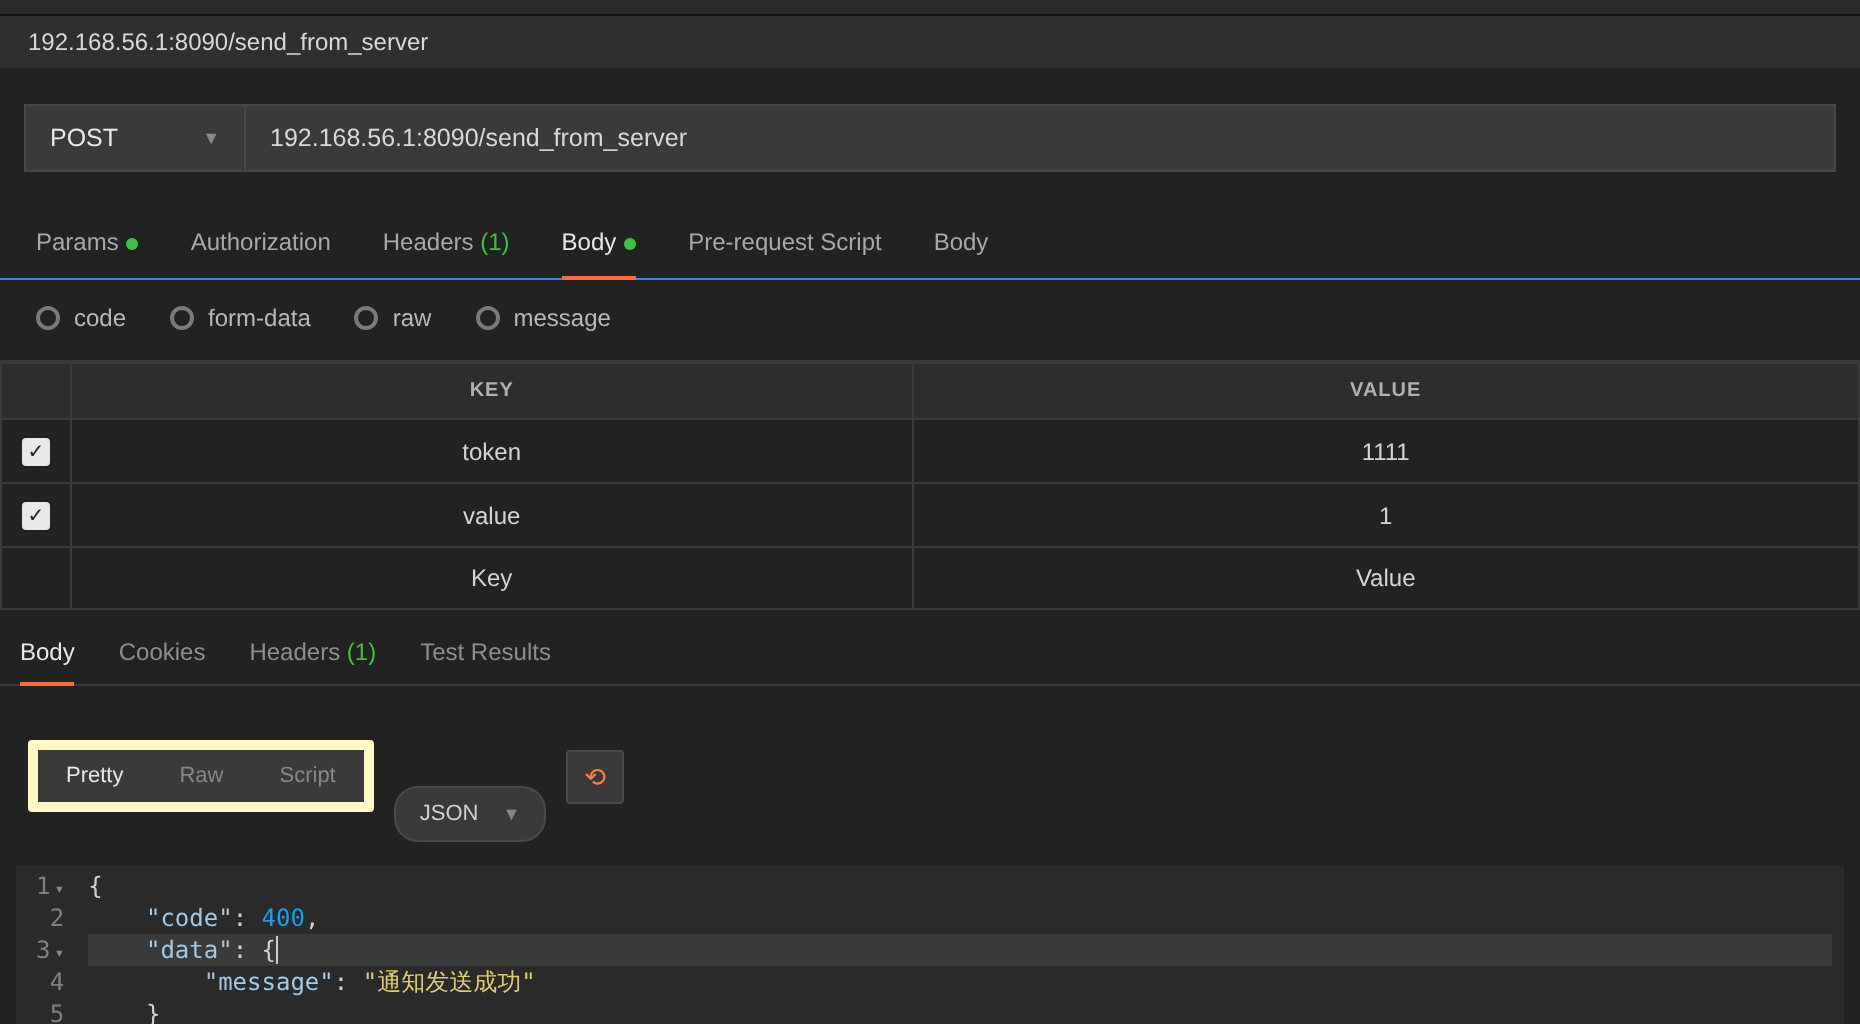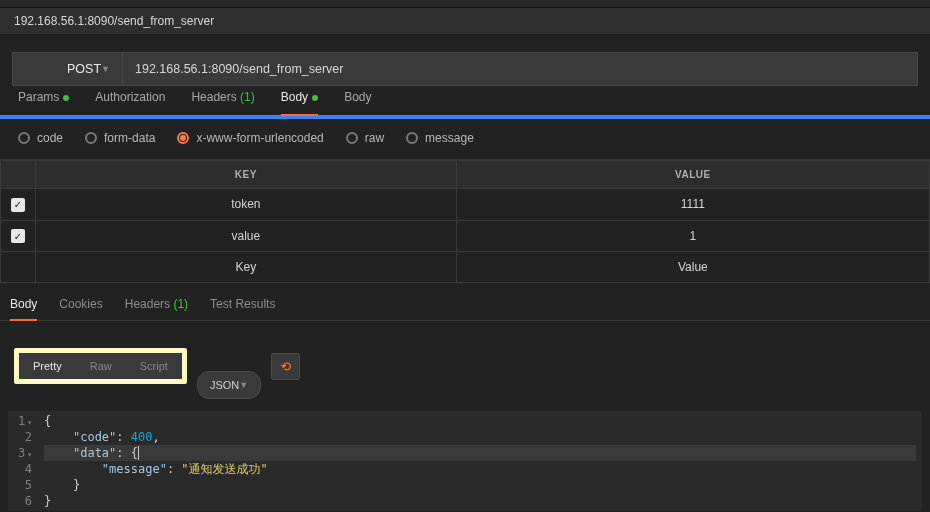--- a/index.html
+++ b/index.html
@@ -21,44 +21,44 @@
   }
   .request-bar {
     display: flex;
     margin: 18px 12px 0 12px;
     background: #3a3a3a;
     border: 1px solid #484848;
   }
   .method-select {
     display: flex;
     align-items: center;
-    justify-content: flex-end;
+    justify-content: space-between;
     width: 110px;
     padding: 9px 12px;
     border-right: 1px solid #484848;
     color: #e8e8e8;
     font-size: 12.5px;
     cursor: pointer;
   }
   .method-select .caret { font-size: 9px; color: #888; }
   .url-input {
     flex: 1;
     background: transparent;
     border: none;
     outline: none;
     color: #d8d8d8;
     font-size: 12.5px;
     padding: 9px 12px;
   }
   .req-tabs {
     display: flex;
     gap: 26px;
-    padding: 4px 18px 0 18px;
-    font-size: 12px;
-    border-bottom: 4px solid #3b82f6;
+    padding: 28px 18px 0 18px;
+    font-size: 12px;
+    border-bottom: 1px solid #3b82f6;
   }
   .req-tab {
     padding-bottom: 10px;
     color: #a8a8a8;
     cursor: pointer;
     position: relative;
   }
   .req-tab.active {
     color: #e8e8e8;
     border-bottom: 2px solid #ff6c37;
@@ -157,20 +157,21 @@
   .btn-group .seg {
     padding: 7px 14px;
     font-size: 11px;
     color: #888;
     cursor: pointer;
   }
   .btn-group .seg.active { color: #e8e8e8; }
   .fmt-select {
     display: flex;
     align-items: center;
+    gap: 12px;
     background: #3a3a3a;
     border: 1px solid #4a4a4a;
     border-radius: 12px;
     padding: 7px 12px;
     font-size: 11px;
     color: #d0d0d0;
     cursor: pointer;
     margin-top: 38px;
   }
   .wrap-btn {
@@ -231,35 +232,32 @@
   <div class="req-tab">
     <span>Params</span><span class="dot"></span>
   </div>
   <div class="req-tab">Authorization</div>
   <div class="req-tab">
     <span>Headers</span> <span class="count-badge">(1)</span>
   </div>
   <div class="req-tab active">
     <span>Body</span><span class="dot"></span>
   </div>
+  <div class="req-tab">Pre-request Script</div>
   <div class="req-tab">Body</div>
 </div>
 
 <div class="body-type-row">
   <div class="body-type">
     <span class="radio"></span>
     <span>code</span>
   </div>
   <div class="body-type">
     <span class="radio"></span>
     <span>form-data</span>
-  </div>
-  <div class="body-type">
-    <span class="radio selected"></span>
-    <span>x-www-form-urlencoded</span>
   </div>
   <div class="body-type">
     <span class="radio"></span>
     <span>raw</span>
   </div>
   <div class="body-type">
     <span class="radio"></span>
     <span>message</span>
   </div>
 </div>

